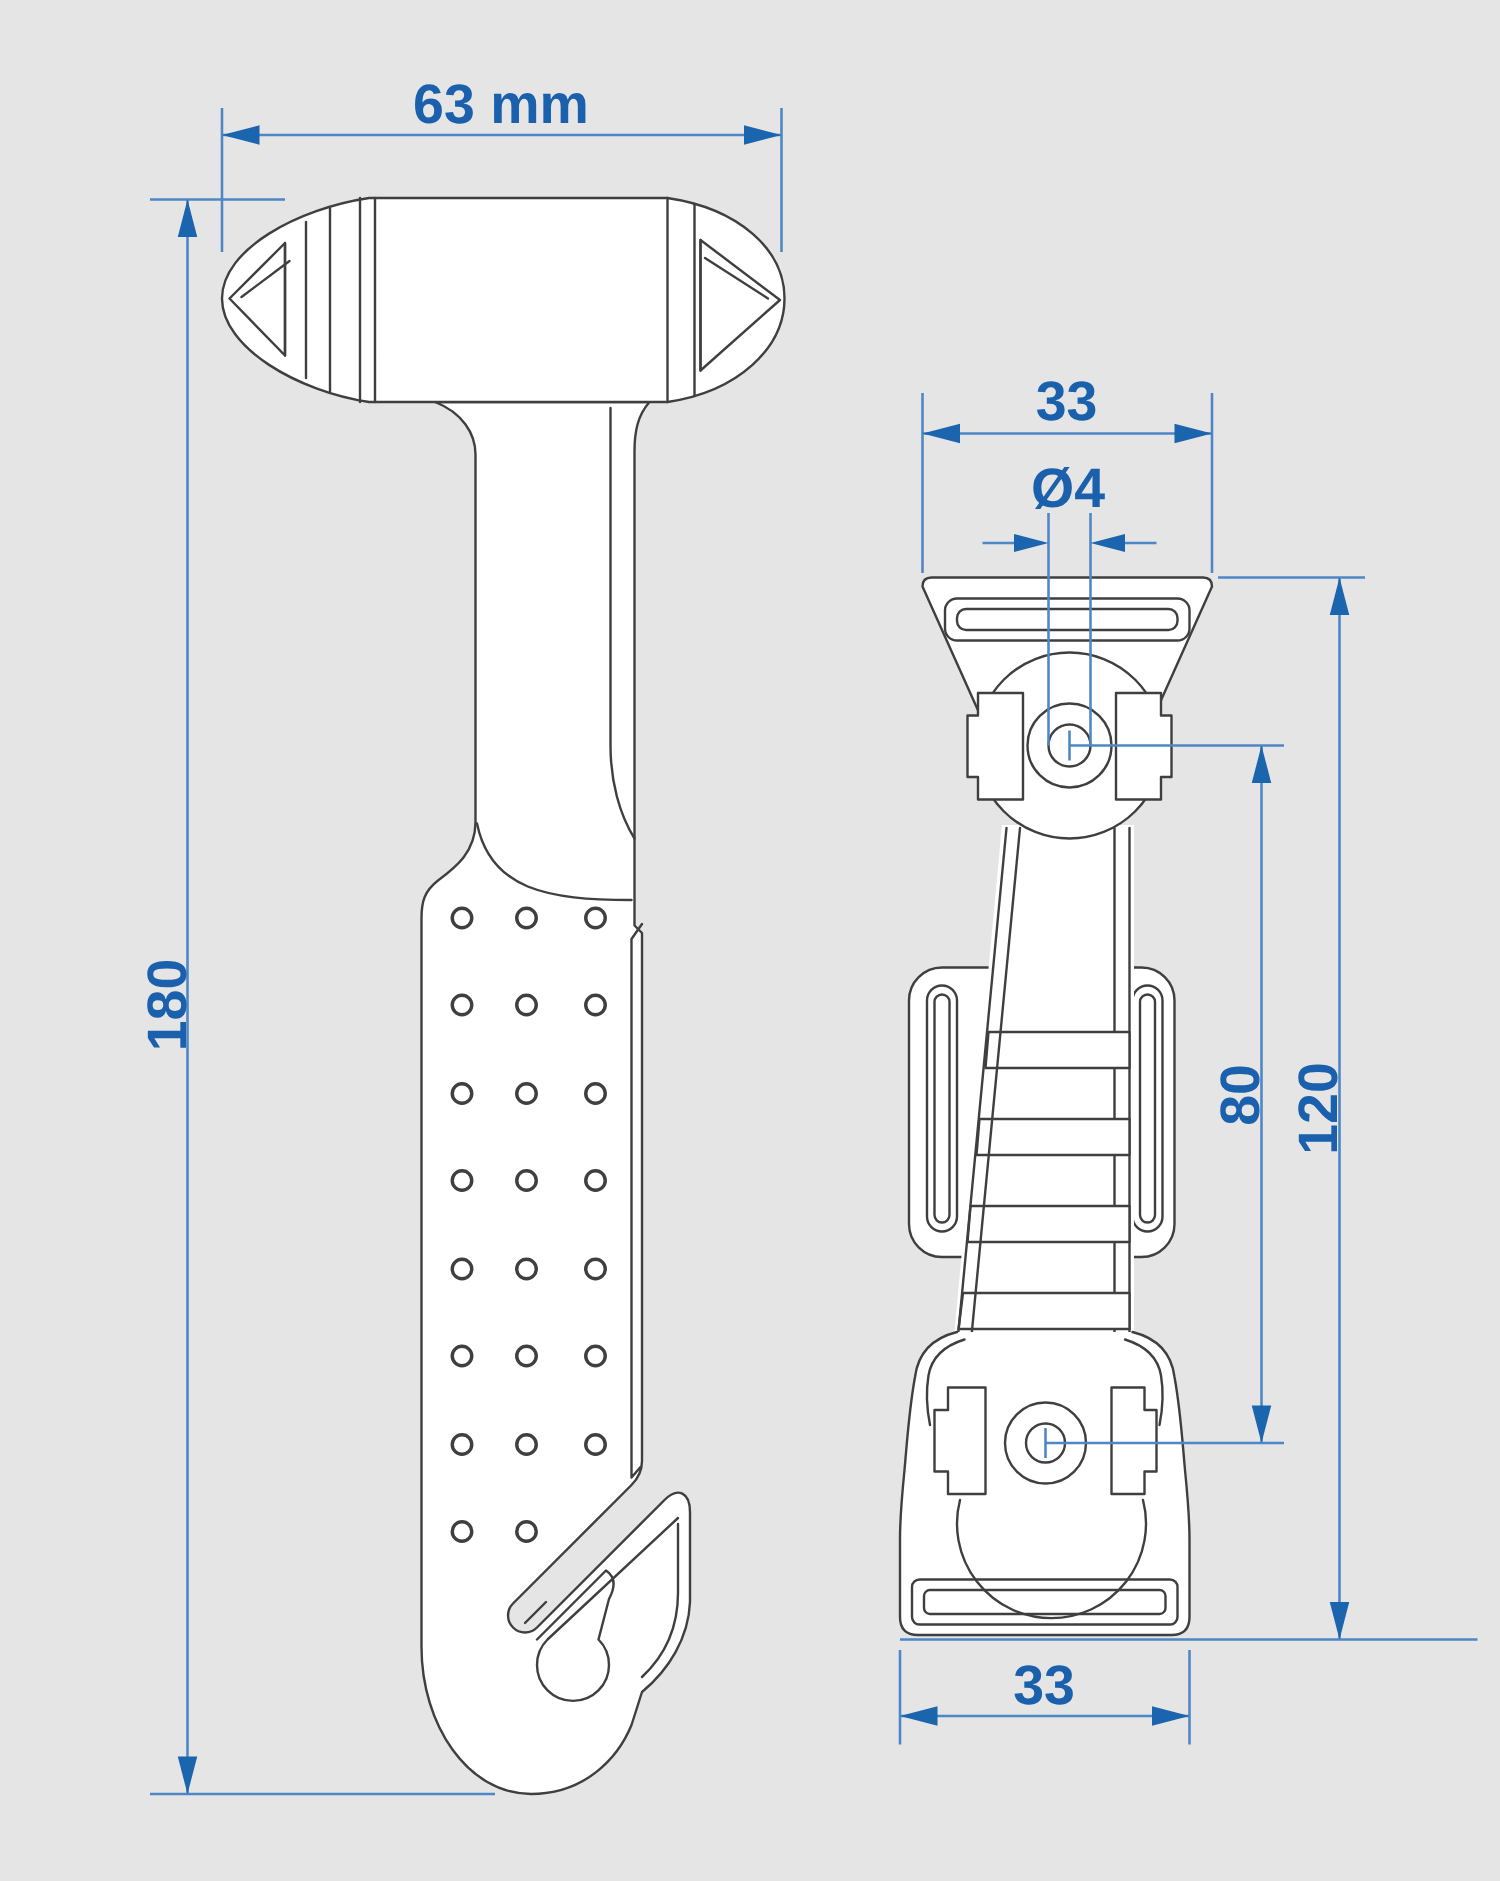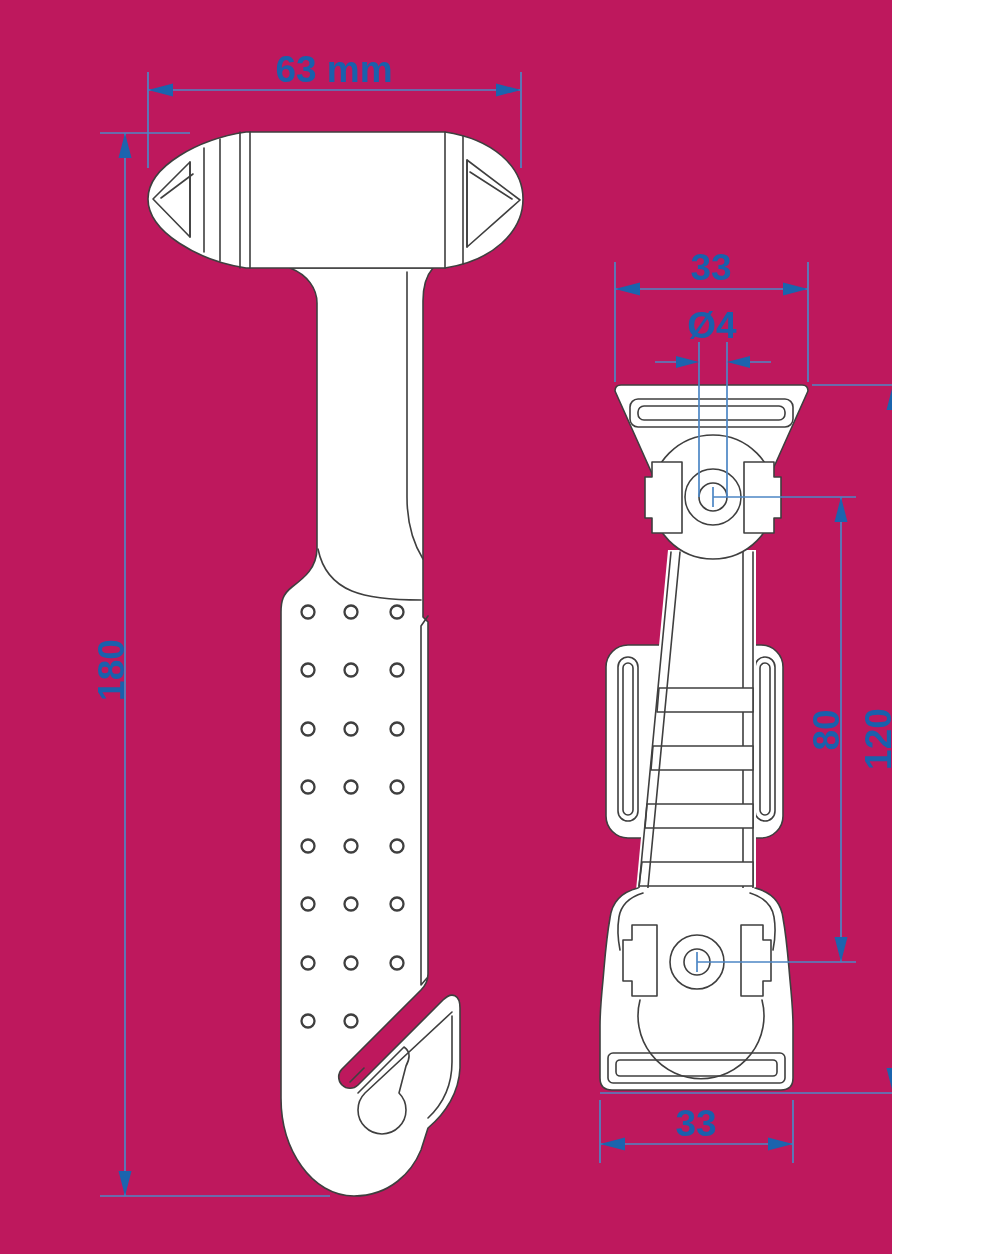--- a/index.html
+++ b/index.html
@@ -1,16 +1,16 @@
 <!DOCTYPE html>
 <html><head>
 <meta charset="utf-8">
 <style>
   html,body{margin:0;padding:0;background:#ffffff;}
-  .canvas{position:relative;width:892px;height:1254px;background:#be185d;overflow:hidden;}
+  .canvas{position:relative;width:1000px;height:1254px;background:#e5e5e5;overflow:hidden;}
   svg{display:block;}
   .dim-text{font-family:"Liberation Sans","DejaVu Sans",sans-serif;font-weight:700;font-size:37px;}
 </style>
 </head>
 <body>
 
 <div class="canvas">
 <svg width="1000" height="1254" viewBox="0 0 1000 1254" xmlns="http://www.w3.org/2000/svg">
 
   <g stroke="#3f3f3f" stroke-width="1.6" fill="none" stroke-linejoin="round" stroke-linecap="round">

